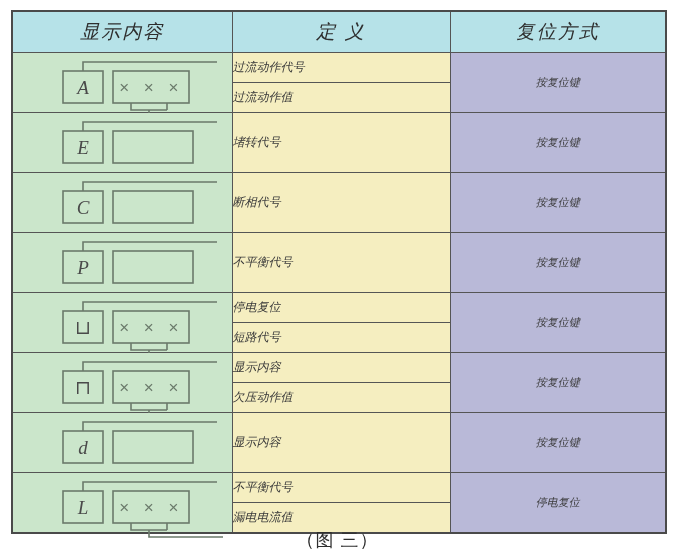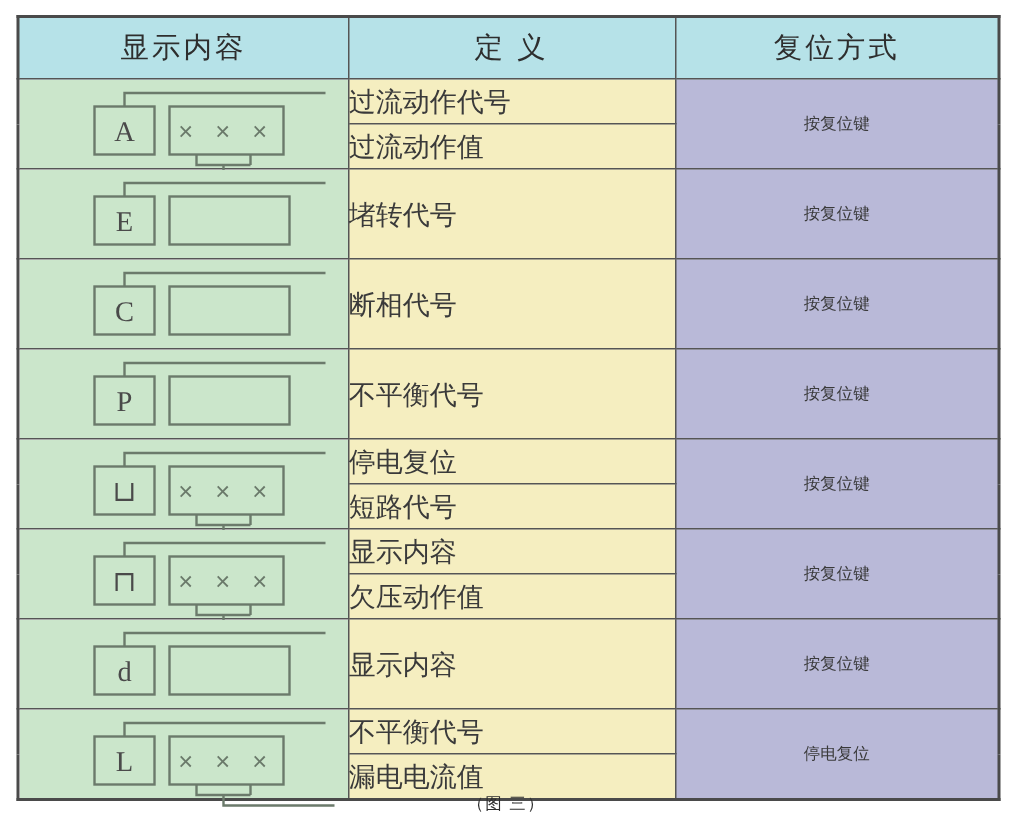--- a/index.html
+++ b/index.html
@@ -35,20 +35,21 @@
     width: 654px;
     border: 2px solid #4a4a4a;
   }
 
   table.fault-table td,
   table.fault-table th {
     border: 1px solid #555555;
     padding: 0;
     margin: 0;
     vertical-align: middle;
+    font-style: italic;
   }
 
   
   col.c-display { width: 220px; }
   col.c-def     { width: 218px; }
   col.c-reset   { width: 216px; }
 
   
   thead th {
     background: #b6e2e8;
@@ -62,21 +63,21 @@
 
   
   td.display-cell {
     background: #cbe6cb;
     height: 59px;
     position: relative;
   }
   td.def-cell {
     background: #f5eec0;
     height: 29px;
-    font-size: 18px;
+    font-size: 12px;
     color: #3a3a3a;
     padding-left: 16px;
     text-align: left;
     white-space: nowrap;
   }
   td.def-cell.single { height: 59px; }
   td.reset-cell {
     background: #b9b9d8;
     height: 59px;
     font-size: 11px;
@@ -250,15 +251,15 @@
             <td class="def-cell">不平衡代号</td>
             <td class="reset-cell" rowspan="2">停电复位</td>
           </tr>
           <tr>
             <td class="def-cell">漏电电流值</td>
           </tr>
         </tbody>
     </table>
   </div>
 
-  <div style="position:absolute; left:0; top:528px; width:675px; text-align:center; font-size:11px; letter-spacing:1px; color:#2e2e2e;">（图 三）</div>
+  <div style="position:absolute; left:0; top:528px; width:675px; text-align:center; font-size:18px; letter-spacing:1px; color:#2e2e2e;">（图 三）</div>
 
 </div>
 
 </body></html>

